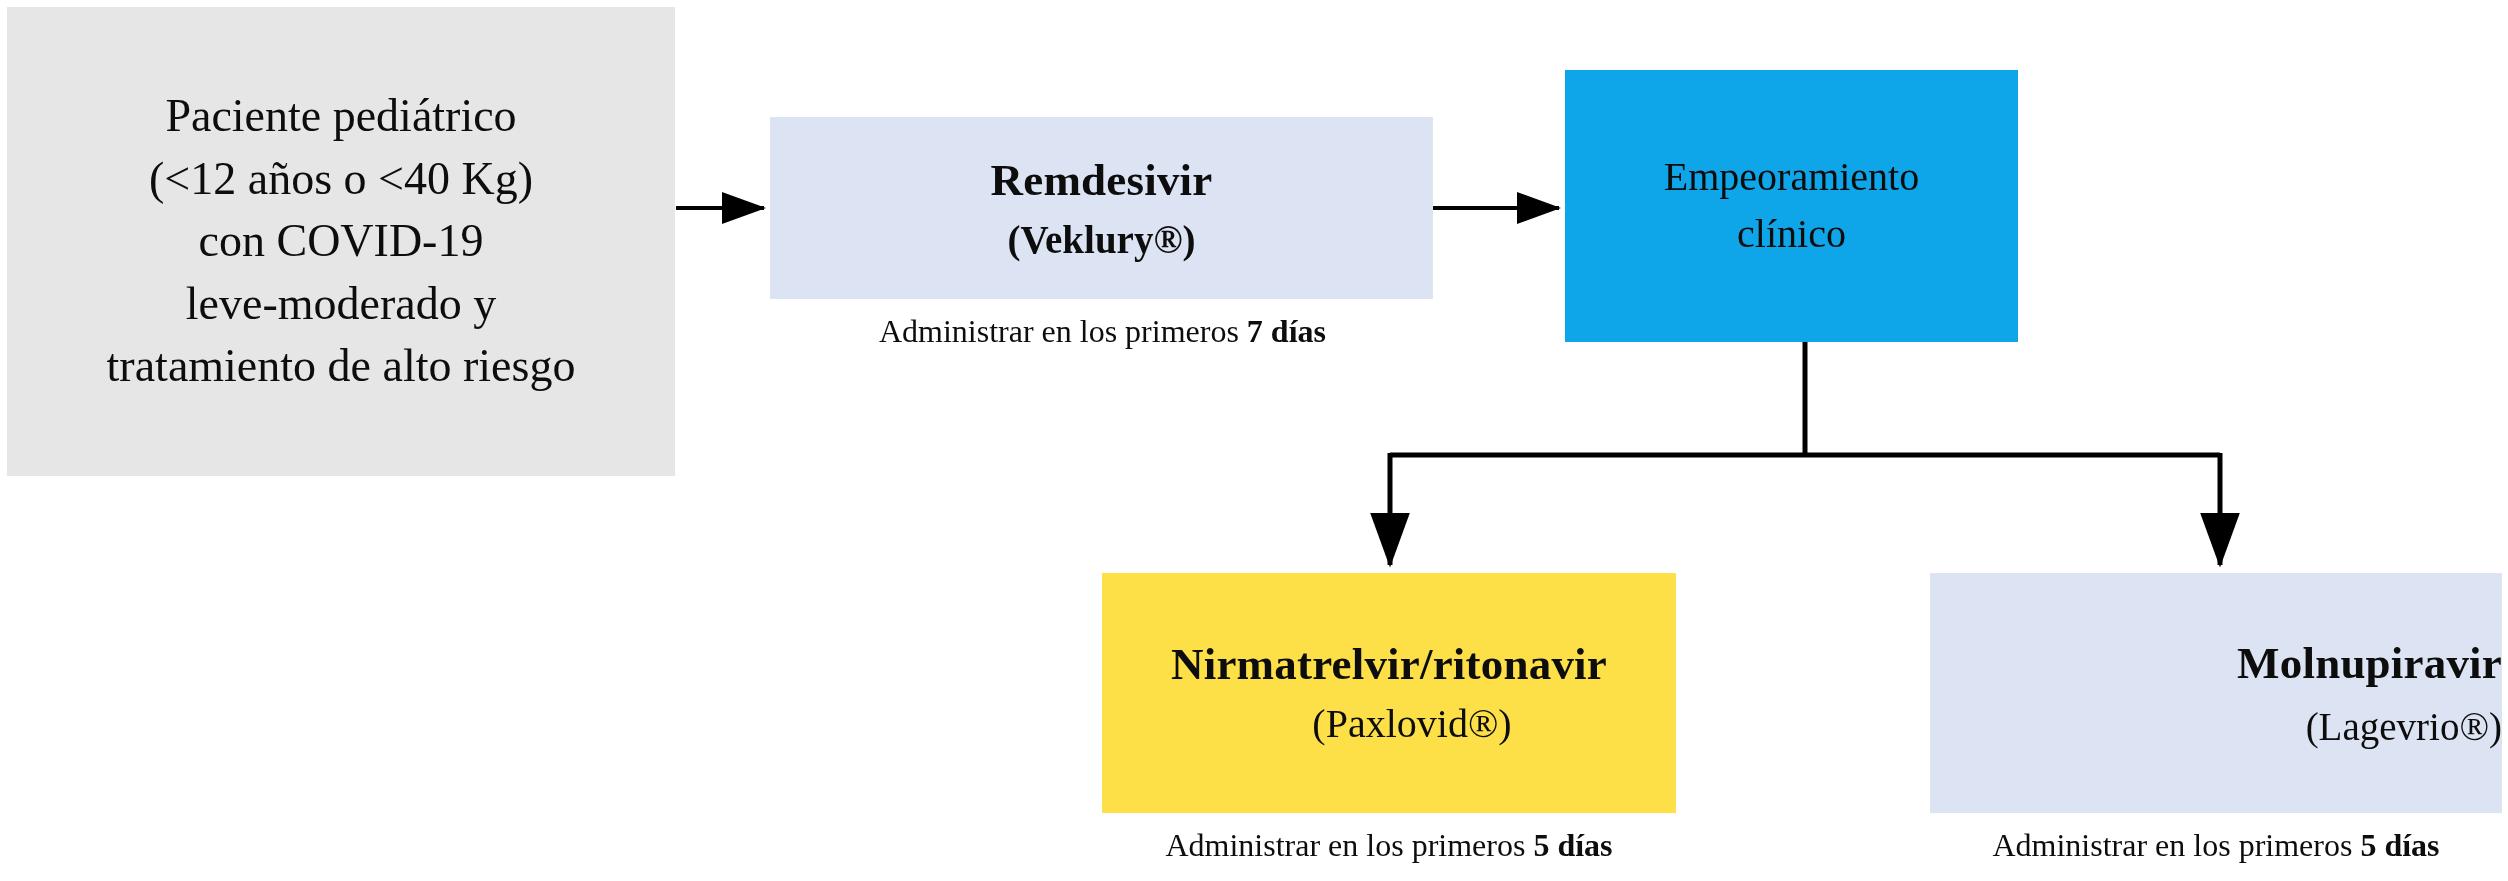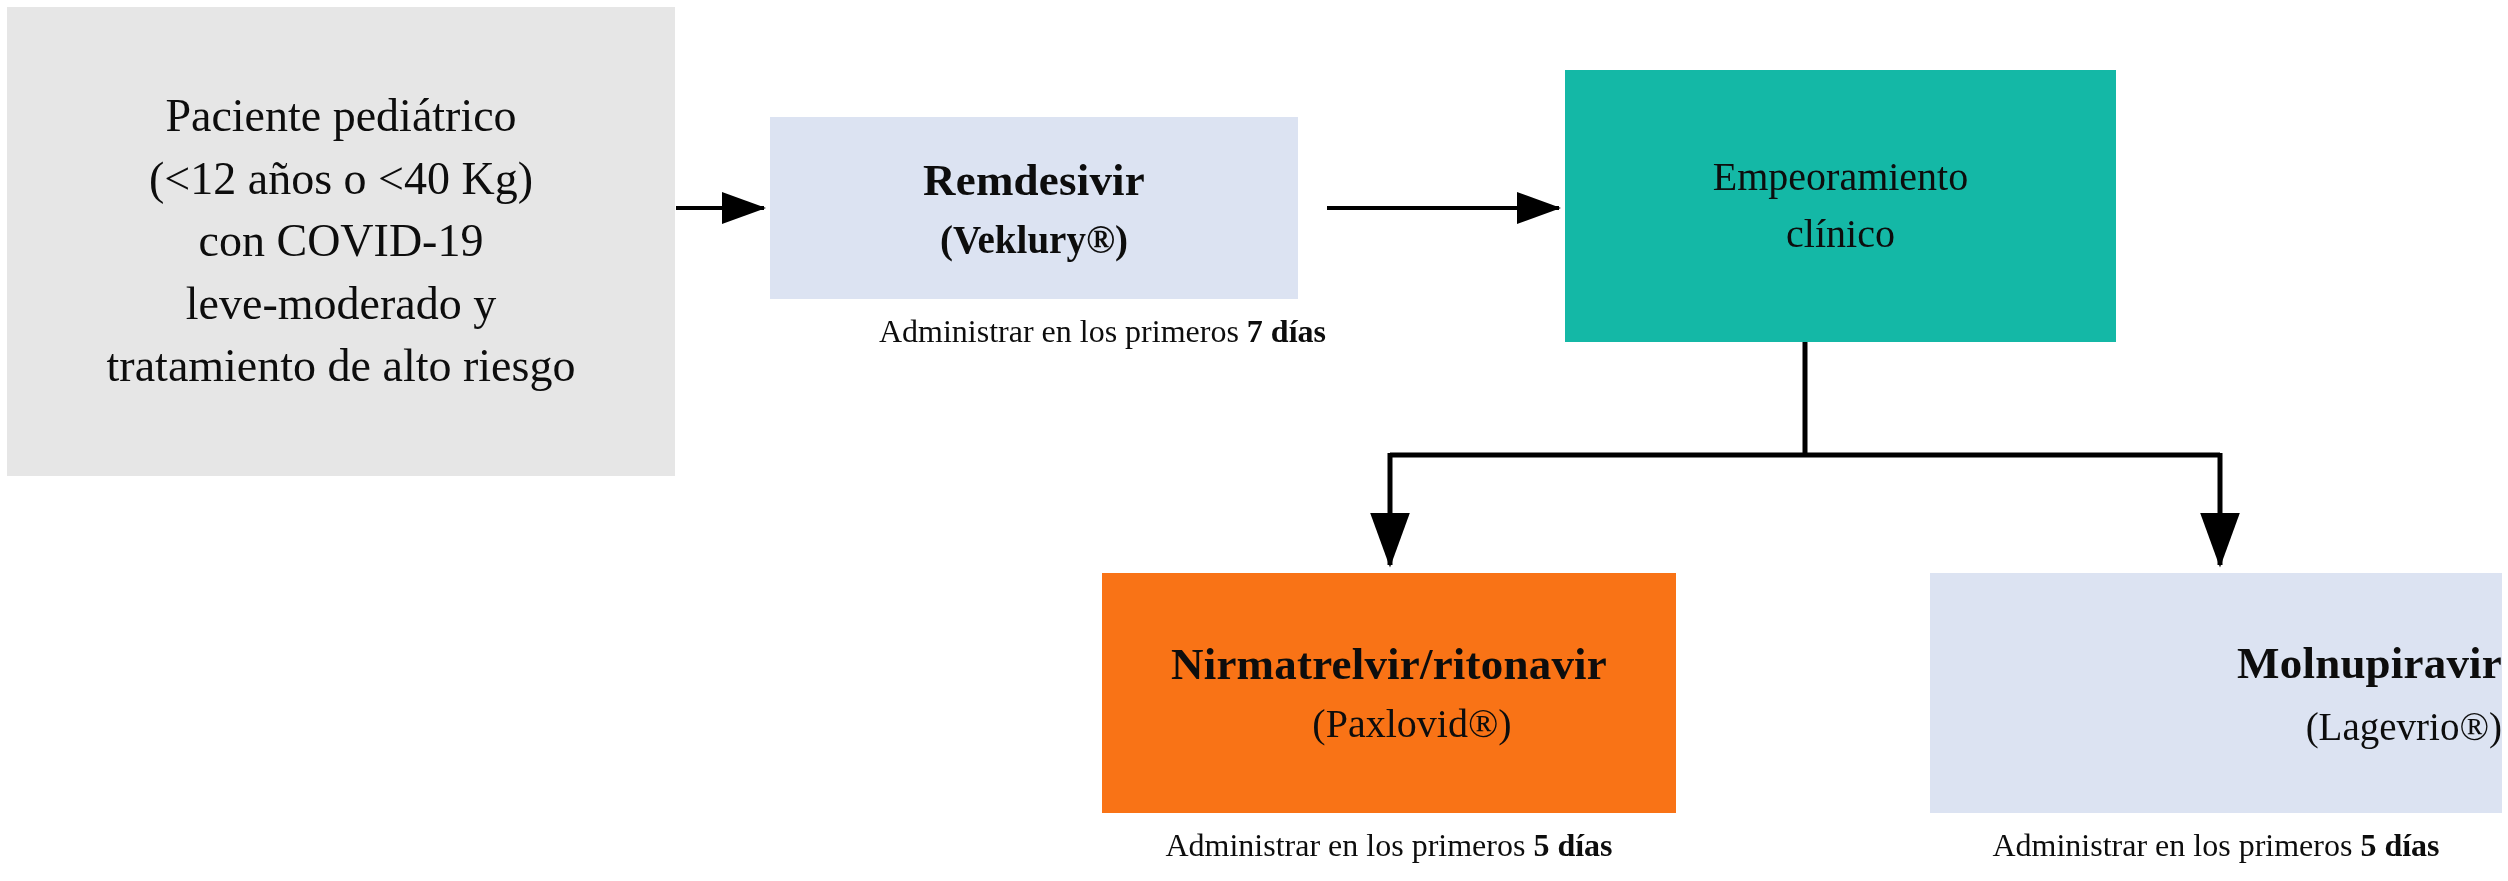--- a/index.html
+++ b/index.html
@@ -55,45 +55,45 @@
     font-size: 46px;
     line-height: 1.36;
     padding: 0 14px;
   }
   #node-start .line { white-space: nowrap; }
 
   
   #node-remdesivir {
     left: 770px;
     top: 117px;
-    width: 528px;
+    width: 663px;
     height: 182px;
     background: #dce3f2;
   }
   #node-remdesivir .title { font-size: 45px; }
   #node-remdesivir .subtitle { font-size: 39px; margin-top: 4px; font-weight: bold; }
 
   
   #node-worsening {
     left: 1565px;
     top: 70px;
-    width: 551px;
+    width: 453px;
     height: 272px;
-    background: #14b8a6;
+    background: #0ea5e9;
     font-size: 40px;
     line-height: 1.42;
   }
 
   
   #node-nirmatrelvir {
     left: 1102px;
     top: 573px;
     width: 574px;
     height: 240px;
-    background: #f97316;
+    background: #fde047;
   }
   #node-nirmatrelvir .title { font-size: 45px; }
   #node-nirmatrelvir .subtitle { font-size: 40px; margin-top: 4px; margin-left: 46px; }
 
   
   #node-molnupiravir {
     left: 1930px;
     top: 573px;
     width: 572px;
     height: 240px;

